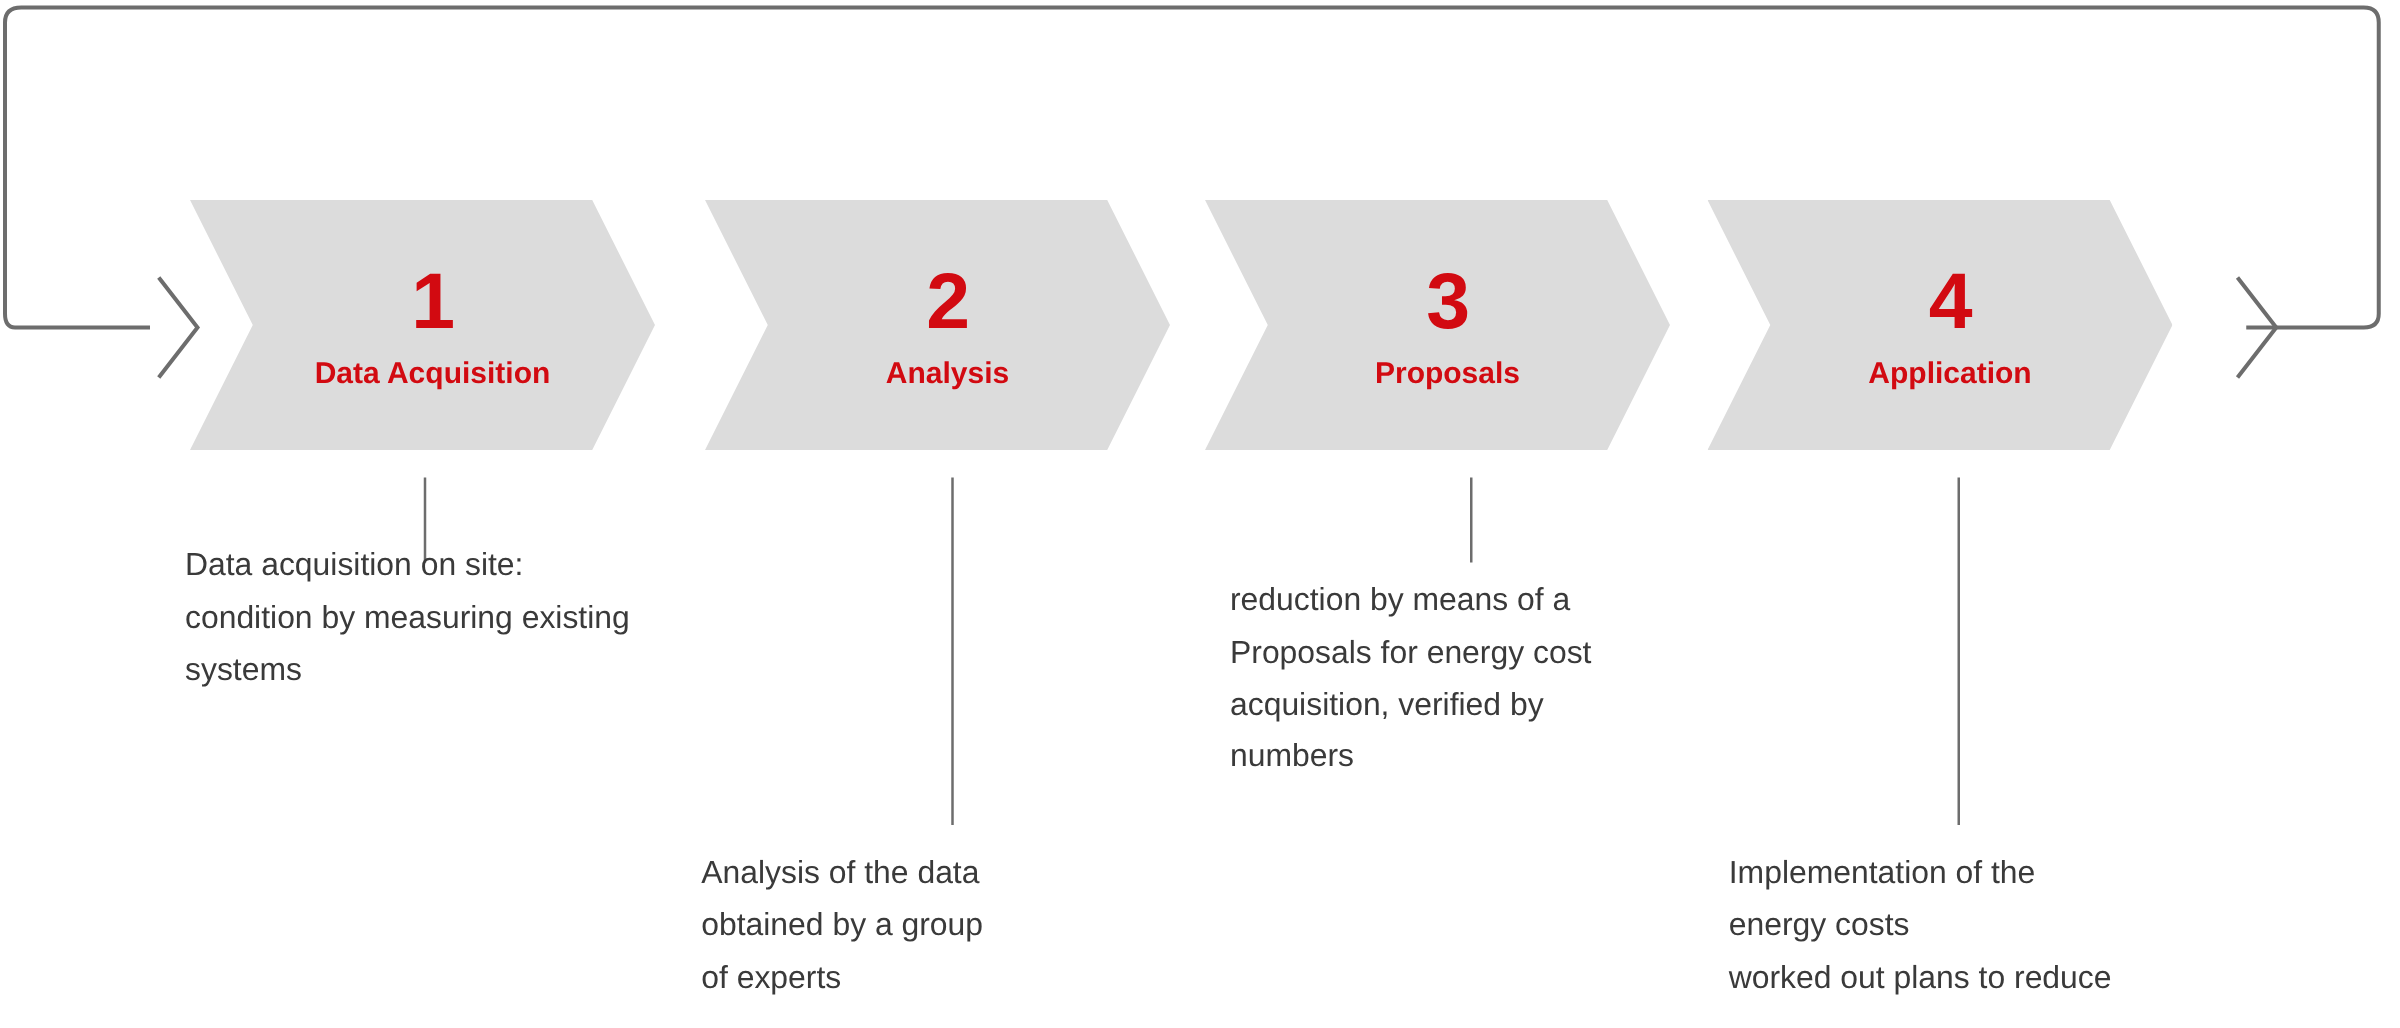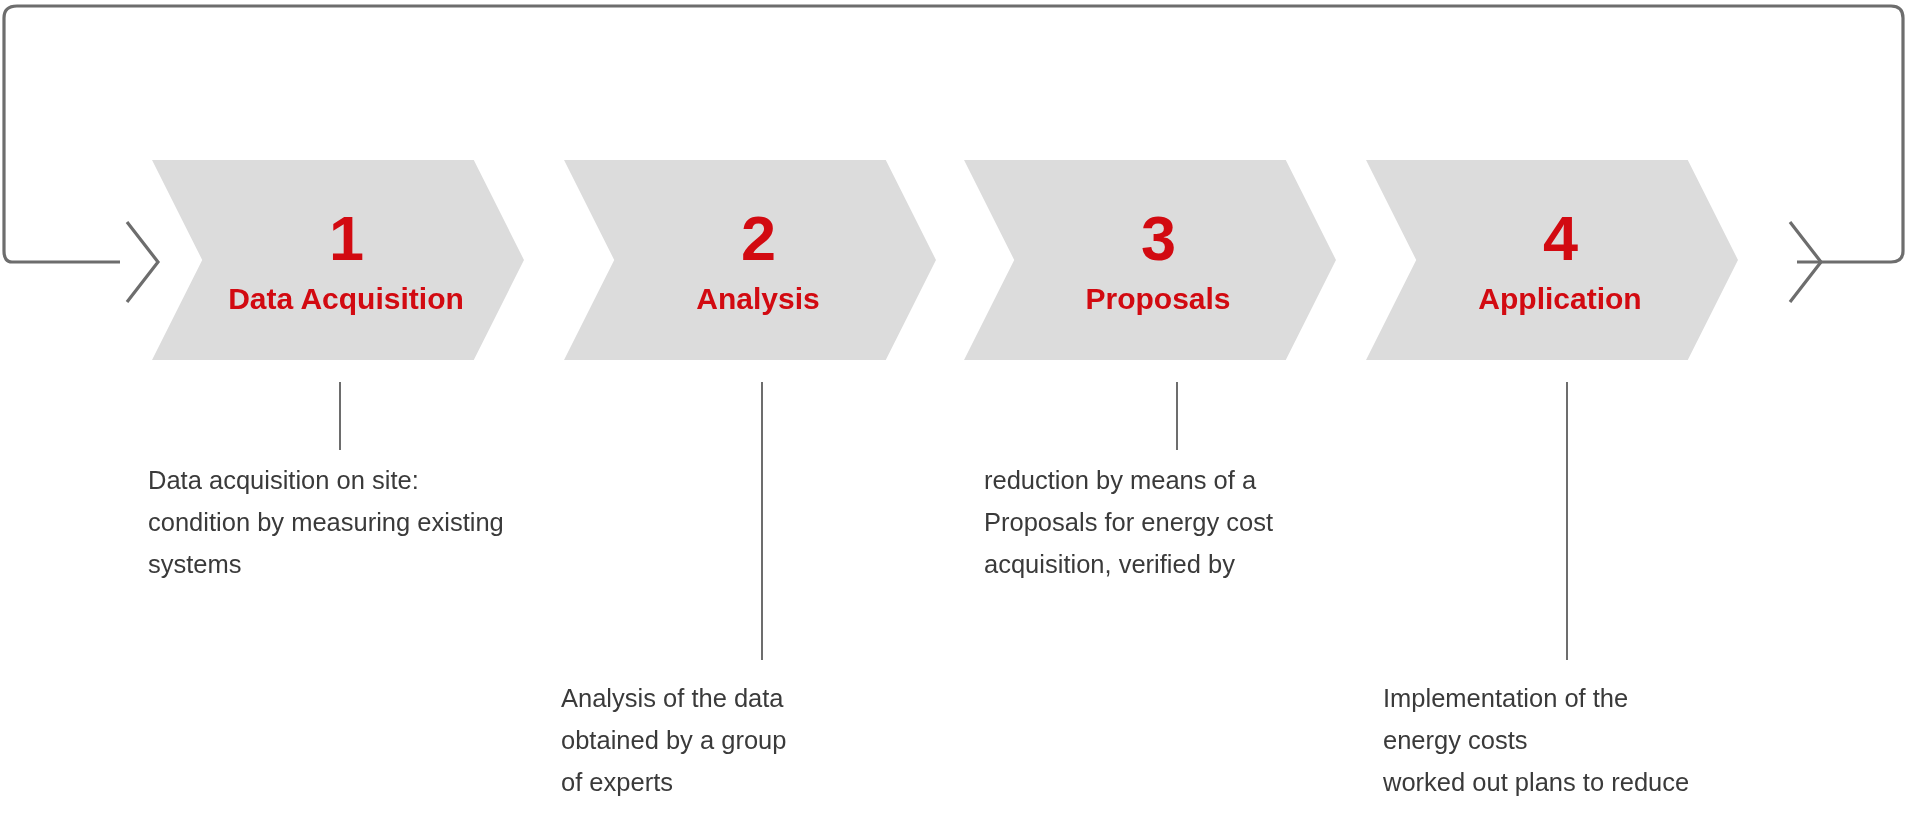--- a/index.html
+++ b/index.html
@@ -57,21 +57,21 @@
   .chev-num {
     color: #d20a11;
     font-size: 63px;
     font-weight: bold;
     line-height: 1.0;
     letter-spacing: -1px;
   }
 
   .chev-label {
     color: #d20a11;
-    font-size: 30px;
+    font-size: 24px;
     font-weight: bold;
     line-height: 1.0;
     margin-top: 14px;
     white-space: nowrap;
   }
 
   .connector {
     position: absolute;
     width: 2px;
     background: #6d6d6d;
@@ -127,36 +127,37 @@
       <span class="chev-num">4</span>
       <span class="chev-label">Application</span>
     </div>
   </div>
 
   <div class="connector" style="left:339px; top:382px; height:68px;"></div>
   <div class="connector" style="left:761px; top:382px; height:278px;"></div>
   <div class="connector" style="left:1176px; top:382px; height:68px;"></div>
   <div class="connector" style="left:1566px; top:382px; height:278px;"></div>
 
-  <div class="desc" style="left:148px; top:460px;">
+  <div class="desc" style="left:148px; top:432px;">
     <div>Data acquisition on site:</div>
     <div>condition by measuring existing</div>
     <div>systems</div>
   </div>
 
   <div class="desc" style="left:561px; top:678px;">
     <div>Analysis of the data</div>
     <div>obtained by a group</div>
     <div>of experts</div>
   </div>
 
   <div class="desc" style="left:984px; top:460px;">
     <div>reduction by means of a</div>
     <div>Proposals for energy cost</div>
     <div>acquisition, verified by</div>
+    <div>numbers</div>
   </div>
 
   <div class="desc" style="left:1383px; top:678px;">
     <div>Implementation of the</div>
     <div>energy costs</div>
     <div>worked out plans to reduce</div>
   </div>
 
 </div>
 

